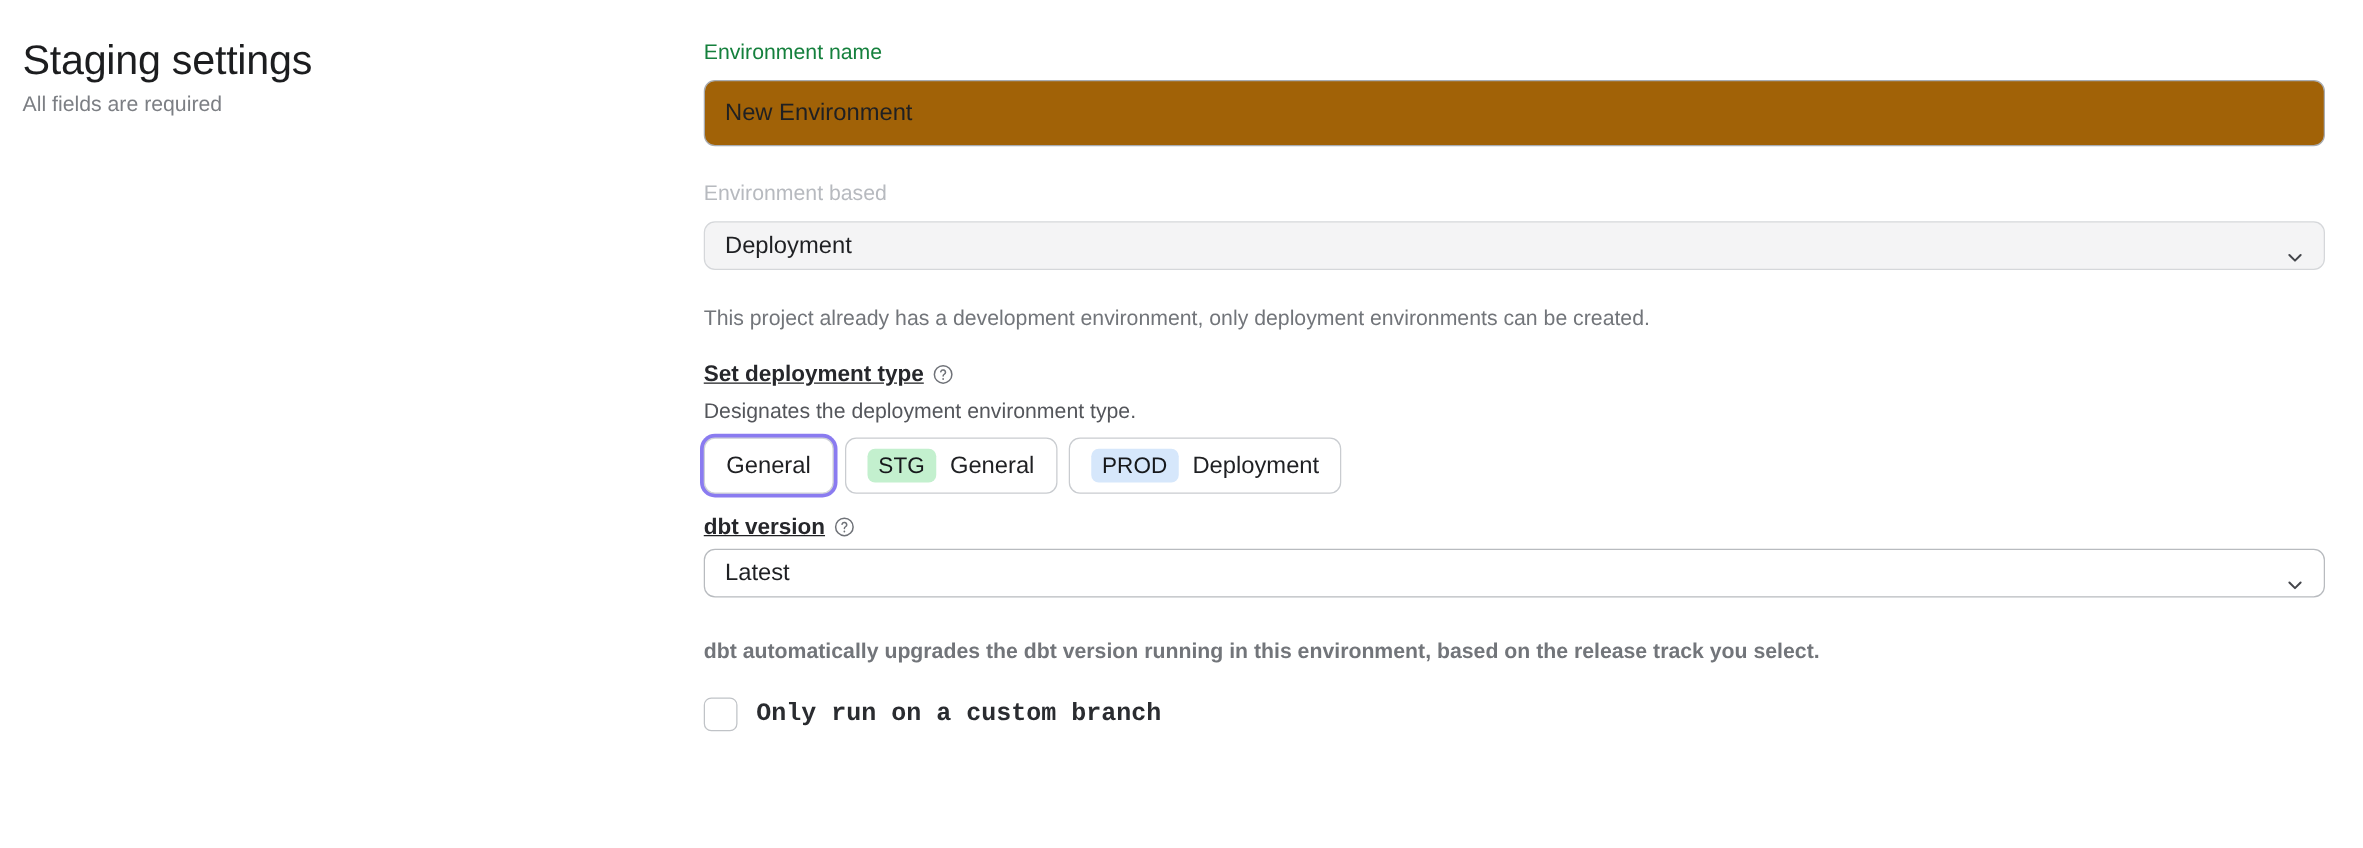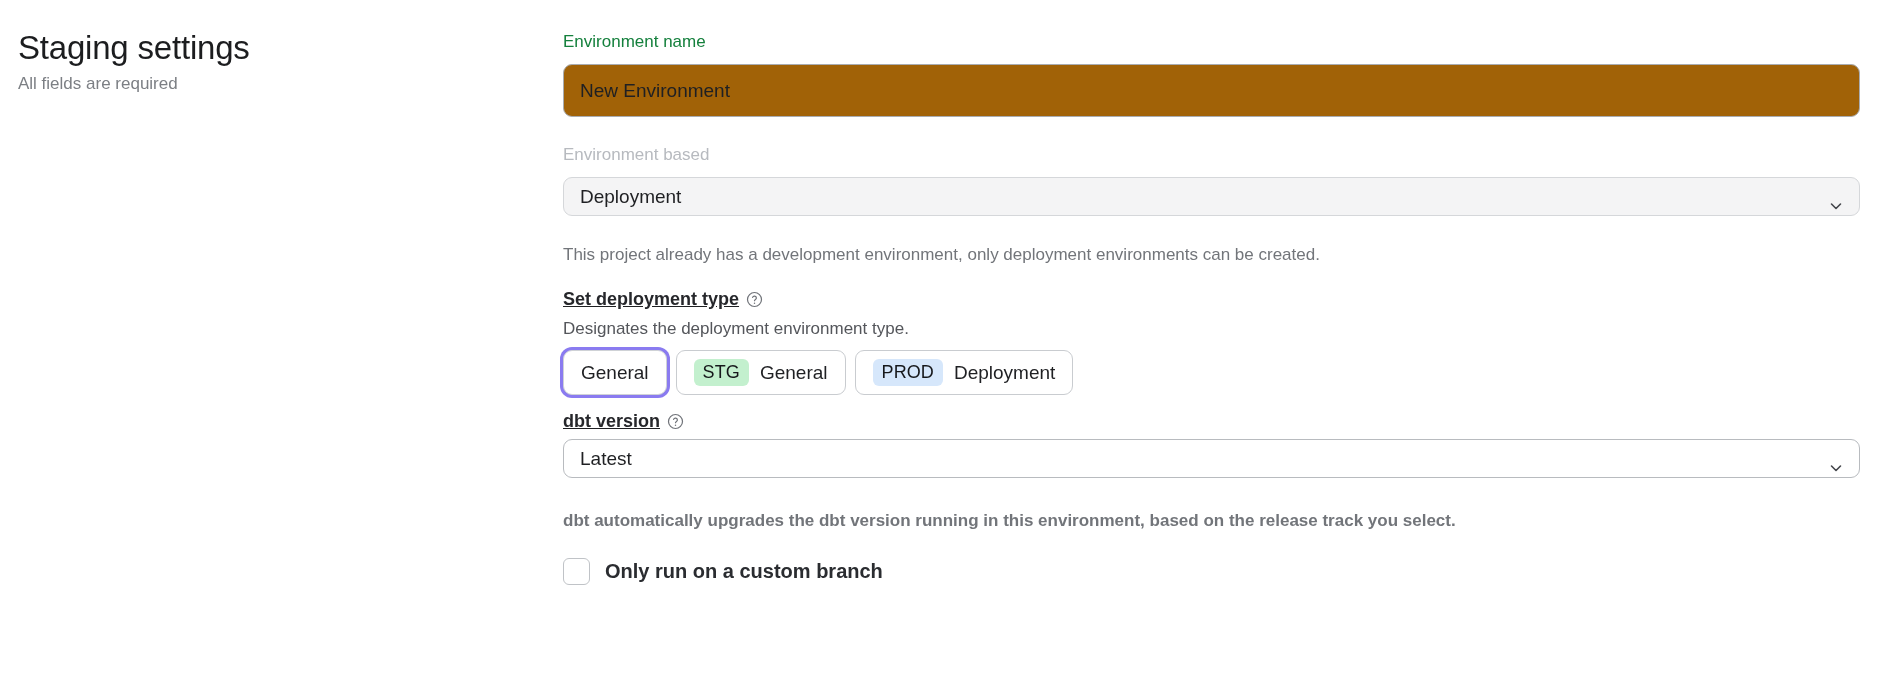--- a/index.html
+++ b/index.html
@@ -189,20 +189,21 @@
     color: #16181b;
     letter-spacing: 0.1px;
   }
 
   
   .check-row {
     display: flex;
     align-items: center;
     gap: 15px;
     margin-top: 25px;
+    font-family: Liberation Mono, monospace;
   }
   .checkbox {
     width: 25px;
     height: 25px;
     border: 1px solid #c0c3c7;
     border-radius: 6px;
     background: #ffffff;
     flex: 0 0 auto;
     cursor: pointer;
   }

